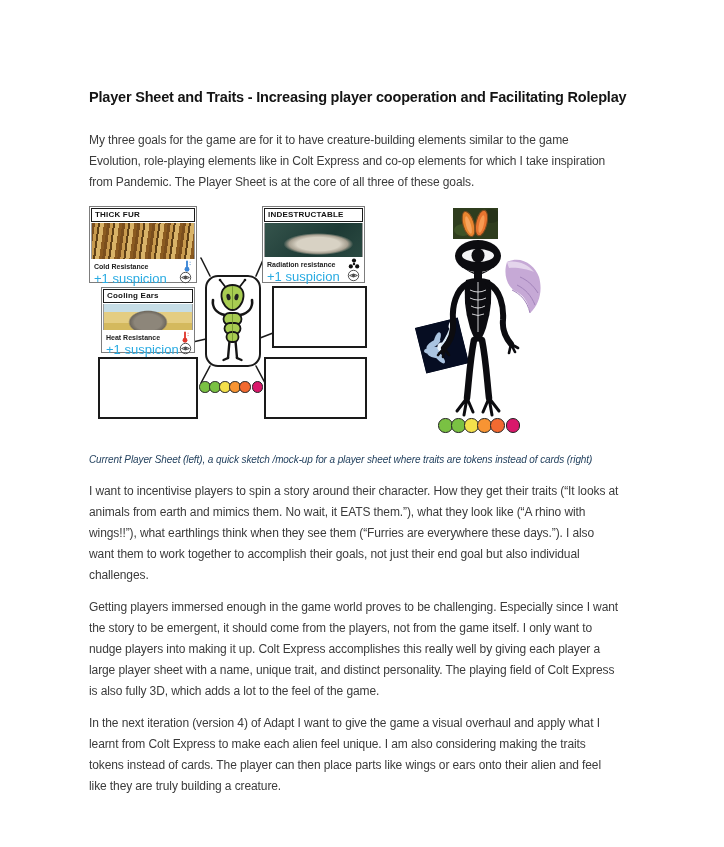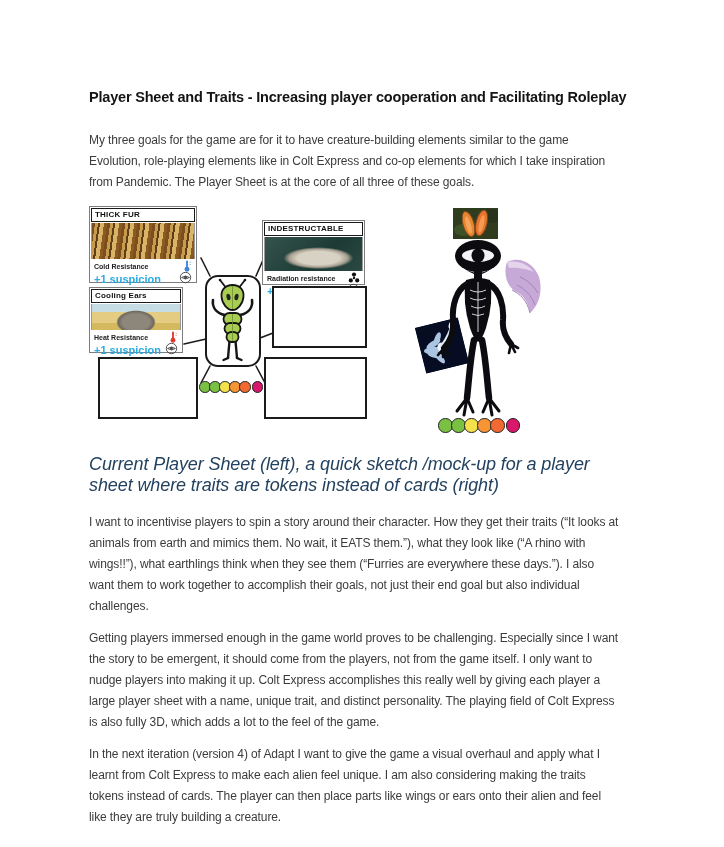--- a/index.html
+++ b/index.html
@@ -10,21 +10,21 @@
   }
   article { padding:89px 88px 0 89px; }
   h1.title {
     font-size:14.5px; font-weight:700; color:#141414;
     margin:0 0 25px 0; letter-spacing:-0.2px; white-space:nowrap;
   }
   p.body {
     font-size:12px; line-height:21px; margin:0 16px 11px 0; letter-spacing:-0.1px;
   }
   p.caption {
-    font-size:18px; font-style:italic; margin:14px 0 16px 0; letter-spacing:-0.1px;
+    font-size:10px; font-style:italic; margin:14px 0 16px 0; letter-spacing:-0.1px;
   }
   strong { font-weight:400; }
 
   
   figure.sheet { position:relative; height:235px; margin:12px 0 0 0; }
   figure.sheet * { box-sizing:border-box; }
   .connectors { position:absolute; left:0; top:0; }
 
   .card { position:absolute; background:#fff; border:1px solid #7d7d7d; }
   .card-title {
@@ -45,21 +45,21 @@
   }
   .img-elephant {
     height:26px;
     background:
       radial-gradient(ellipse 34% 70% at 50% 70%, #8d867a 0 45%, #6f695f 60%, rgba(0,0,0,0) 66%),
       linear-gradient(#c6dde6 0 32%, #e4cd82 32% 72%, #d4b95e 72% 100%);
   }
   .card-meta { padding:2px 4px 1px 4px; }
   .meta-row { display:flex; justify-content:space-between; align-items:center; height:12px; }
   .trait { font-size:7px; font-weight:700; color:#222; white-space:nowrap; }
-  .cost { font-size:11px; font-weight:700; white-space:nowrap;text-align:center; }
+  .cost { font-size:13px; font-weight:400; white-space:nowrap;text-align:center; }
 
   .slot { position:absolute; background:#fff; border:2px solid #1a1a1a; }
 
   .pod {
     position:absolute; left:116px; top:70px; width:56px; height:92px;
     background:#fff; border:2.5px solid #1a1a1a; border-radius:13px;
   }
 
   .track { position:absolute; display:flex; align-items:center; }
   .token { border-radius:50%; border:1.3px solid #222; flex:0 0 auto; }
@@ -118,21 +118,21 @@
             <svg width="13" height="13" viewBox="0 0 14 14">
               <circle cx="7" cy="7" r="5.6" fill="none" stroke="#444" stroke-width="1"></circle>
               <path d="M2.8 7 Q7 3.8 11.2 7 Q7 10.2 2.8 7 Z" fill="none" stroke="#444" stroke-width="1"></path>
               <circle cx="7" cy="7" r="1.5" fill="#444"></circle>
             </svg>
           </span>
         </div>
       </div>
     </div>
 
-    <div class="card" style="left:173px;top:15px;width:103px;height:65px">
+    <div class="card" style="left:173px;top:1px;width:103px;height:77px">
       <div class="card-title">INDESTRUCTABLE</div>
       <div class="card-img img-tardigrade"></div>
       <div class="card-meta">
         <div class="meta-row">
           <span class="trait">Radiation resistance</span>
           <span>
             <svg width="12" height="12" viewBox="0 0 12 12">
               <g fill="#111">
                 <circle cx="6" cy="2.6" r="2.1"></circle>
                 <circle cx="2.8" cy="8.4" r="2.1"></circle>
@@ -148,21 +148,21 @@
             <svg width="13" height="13" viewBox="0 0 14 14">
               <circle cx="7" cy="7" r="5.6" fill="none" stroke="#444" stroke-width="1"></circle>
               <path d="M2.8 7 Q7 3.8 11.2 7 Q7 10.2 2.8 7 Z" fill="none" stroke="#444" stroke-width="1"></path>
               <circle cx="7" cy="7" r="1.5" fill="#444"></circle>
             </svg>
           </span>
         </div>
       </div>
     </div>
 
-    <div class="card" style="left:0;top:82px;width:94px;height:66px">
+    <div class="card" style="left:12px;top:82px;width:94px;height:66px">
       <div class="card-title">Cooling Ears</div>
       <div class="card-img img-elephant"></div>
       <div class="card-meta">
         <div class="meta-row">
           <span class="trait">Heat Resistance</span>
           <span>
             <svg width="10" height="13" viewBox="0 0 10 14">
               <line x1="5" y1="2.5" x2="5" y2="9" stroke="#e0392f" stroke-width="2" stroke-linecap="round"></line>
               <circle cx="5" cy="11" r="2.6" fill="#e0392f"></circle>
               <line x1="7.6" y1="3.5" x2="9.3" y2="3.5" stroke="#eea49e" stroke-width="1"></line>

